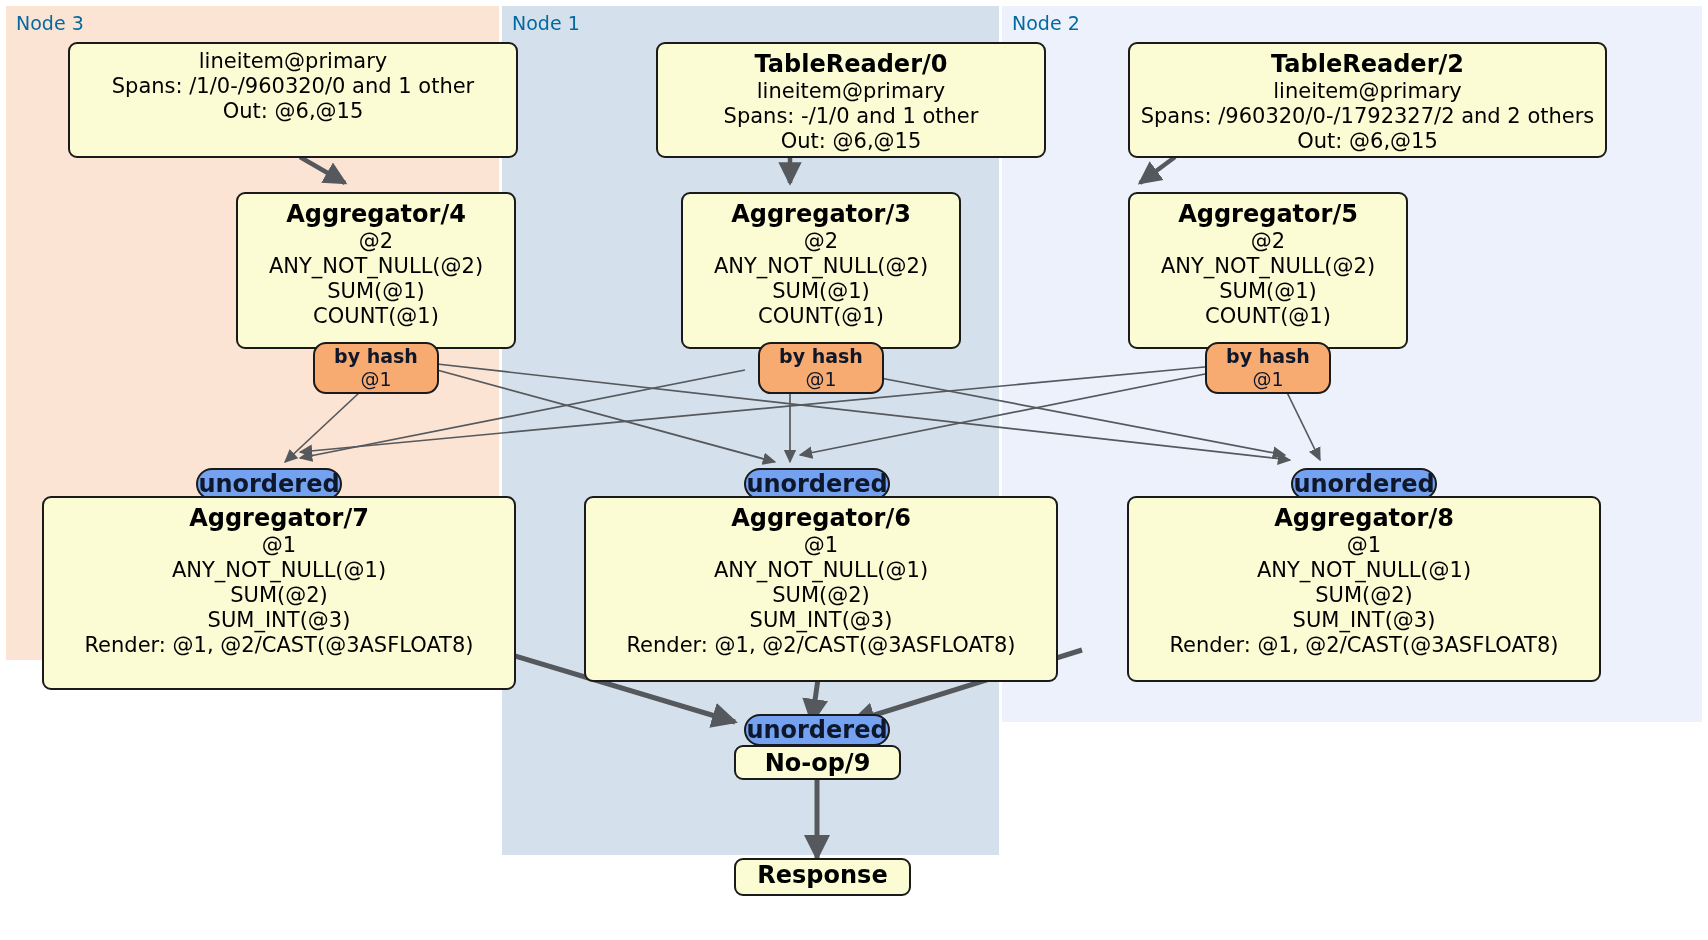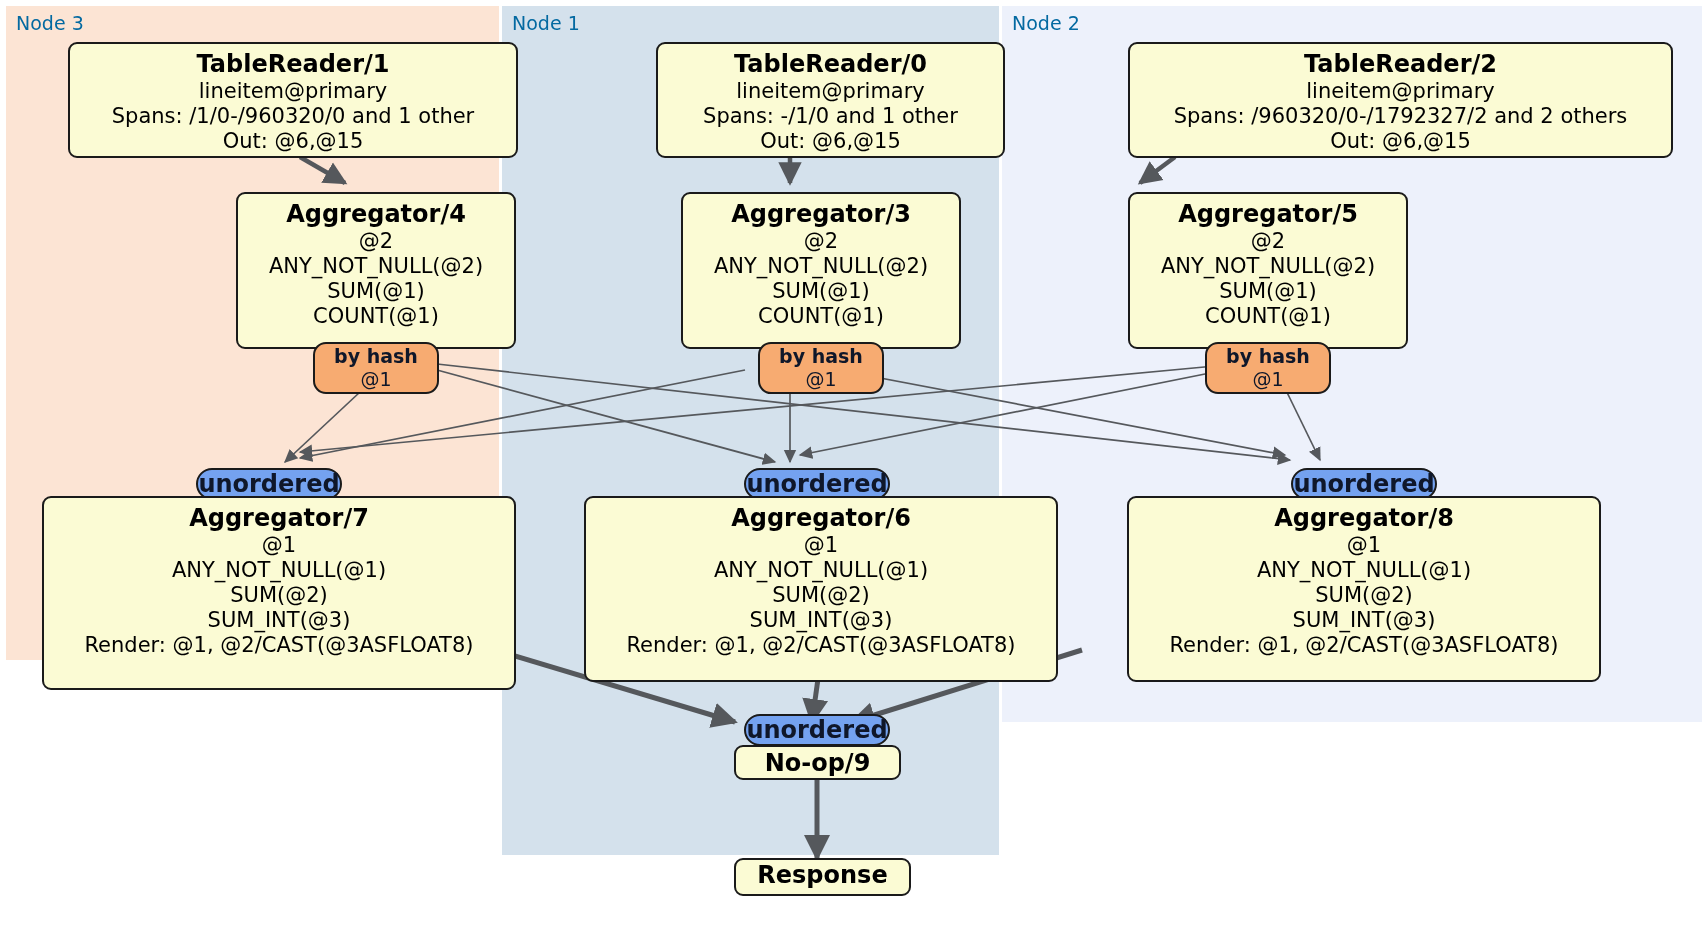--- a/index.html
+++ b/index.html
@@ -140,21 +140,20 @@
     <path d="M1280,378 L1320,460" stroke="#55585c" stroke-width="1.7" fill="none" marker-end="url(#ah-thin)"></path>
 
     <path d="M495,650 L735,722" stroke="#55585c" stroke-width="5" fill="none" marker-end="url(#ah-thick)"></path>
     <path d="M822,650 L812,722" stroke="#55585c" stroke-width="5" fill="none" marker-end="url(#ah-thick)"></path>
     <path d="M1082,650 L852,722" stroke="#55585c" stroke-width="5" fill="none" marker-end="url(#ah-thick)"></path>
 
     <path d="M817,776 L817,858" stroke="#55585c" stroke-width="5" fill="none" marker-end="url(#ah-thick)"></path>
   </svg>
 
   <div class="proc" style="left:68px; top:42px; width:450px; height:116px;">
-    <div class="title">TableReader/1</div>
     <div class="ln">lineitem@primary</div>
     <div class="ln">Spans: /1/0-/960320/0 and 1 other</div>
     <div class="ln">Out: @6,@15</div>
   </div>
 
   <div class="proc" style="left:236px; top:192px; width:280px; height:157px;">
     <div class="title">Aggregator/4</div>
     <div class="ln">@2</div>
     <div class="ln">ANY_NOT_NULL(@2)</div>
     <div class="ln">SUM(@1)</div>
@@ -172,21 +171,21 @@
 
   <div class="proc" style="left:42px; top:496px; width:474px; height:194px;">
     <div class="title">Aggregator/7</div>
     <div class="ln">@1</div>
     <div class="ln">ANY_NOT_NULL(@1)</div>
     <div class="ln">SUM(@2)</div>
     <div class="ln">SUM_INT(@3)</div>
     <div class="ln">Render: @1, @2/CAST(@3ASFLOAT8)</div>
   </div>
 
-  <div class="proc" style="left:656px; top:42px; width:349px; height:116px;">
+  <div class="proc" style="left:656px; top:42px; width:390px; height:116px;">
     <div class="title">TableReader/0</div>
     <div class="ln">lineitem@primary</div>
     <div class="ln">Spans: -/1/0 and 1 other</div>
     <div class="ln">Out: @6,@15</div>
   </div>
 
   <div class="proc" style="left:681px; top:192px; width:280px; height:157px;">
     <div class="title">Aggregator/3</div>
     <div class="ln">@2</div>
     <div class="ln">ANY_NOT_NULL(@2)</div>
@@ -217,21 +216,21 @@
   </div>
 
   <div class="proc" style="left:734px; top:745px; width:167px; height:35px; padding-top:1px;">
     <div class="title">No-op/9</div>
   </div>
 
   <div class="proc" style="left:734px; top:858px; width:177px; height:38px; padding-top:0;">
     <div class="title">Response</div>
   </div>
 
-  <div class="proc" style="left:1128px; top:42px; width:545px; height:116px;">
+  <div class="proc" style="left:1128px; top:42px; width:479px; height:116px;">
     <div class="title">TableReader/2</div>
     <div class="ln">lineitem@primary</div>
     <div class="ln">Spans: /960320/0-/1792327/2 and 2 others</div>
     <div class="ln">Out: @6,@15</div>
   </div>
 
   <div class="proc" style="left:1128px; top:192px; width:280px; height:157px;">
     <div class="title">Aggregator/5</div>
     <div class="ln">@2</div>
     <div class="ln">ANY_NOT_NULL(@2)</div>

